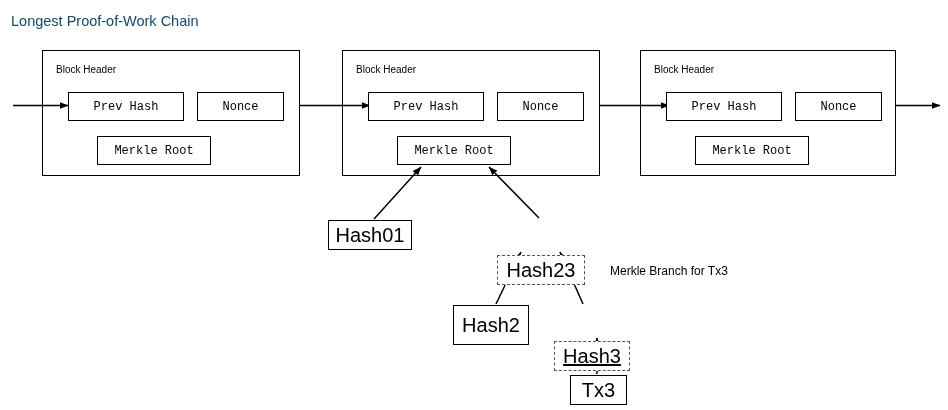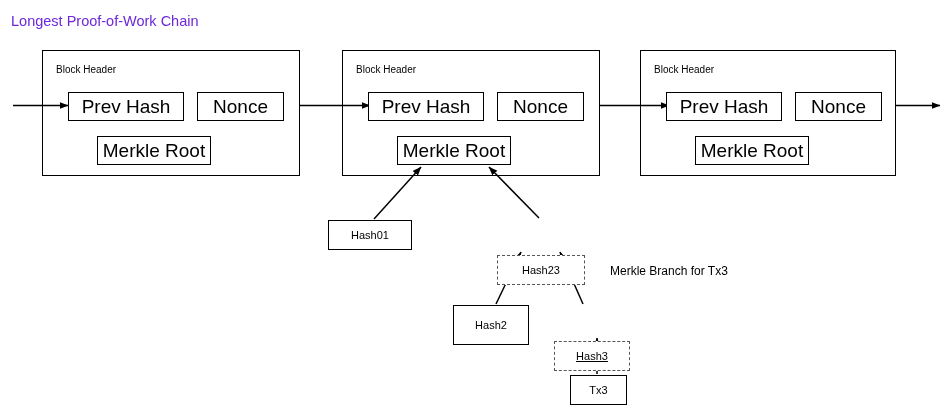--- a/index.html
+++ b/index.html
@@ -26,21 +26,21 @@
     width: 948px;
     height: 410px;
   }
   .diagram-title {
     position: absolute;
     left: 11px;
     top: 12px;
     font-size: 14.5px;
     line-height: 18px;
     white-space: nowrap;
-    color: #6d28d9;
+    color: #0c4a6e;
   }
   .block {
     position: absolute;
     box-sizing: border-box;
     border: 1.6px solid #000000;
     background: transparent;
   }
   .block-label {
     position: absolute;
     left: 13px;
@@ -50,33 +50,34 @@
     white-space: nowrap;
   }
   .field-box {
     position: absolute;
     box-sizing: border-box;
     border: 1.5px solid #000000;
     background: #ffffff;
     display: flex;
     align-items: center;
     justify-content: center;
-    font-size: 19px;
+    font-size: 12px;
     line-height: 1;
     white-space: nowrap;
+    font-family: Liberation Mono, monospace;
   }
   .node-box {
     position: absolute;
     box-sizing: border-box;
     border: 1.5px solid #000000;
     background: #ffffff;
     display: flex;
     align-items: center;
     justify-content: center;
-    font-size: 11px;
+    font-size: 20px;
     line-height: 1;
     white-space: nowrap;
   }
   .node-box.dashed {
     border: 1.5px dashed #555555;
     margin-top: 36px;
   }
   .annotation {
     position: absolute;
     font-size: 12px;

